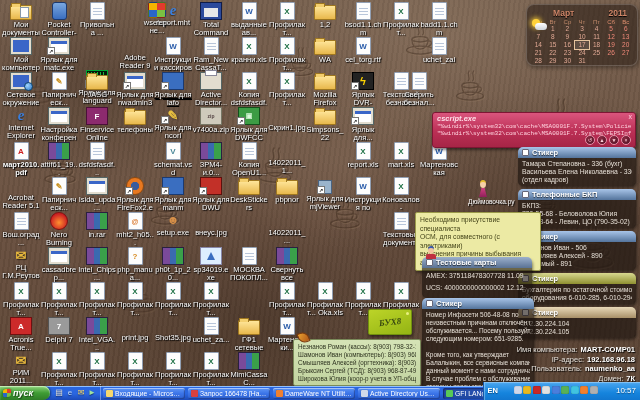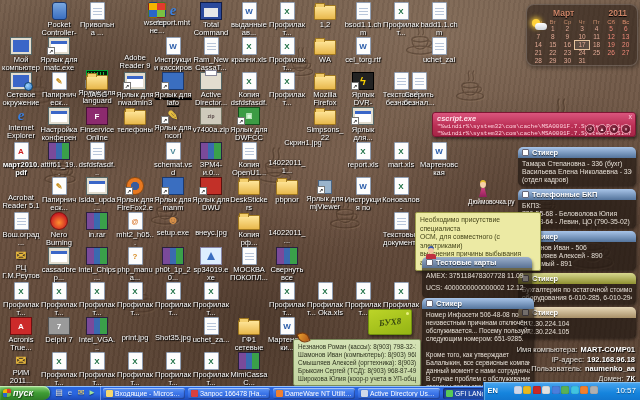--- a/index.html
+++ b/index.html
@@ -62,21 +62,21 @@
   #calendar{position:absolute;left:526px;top:4px;width:112px;height:62px;background:rgba(38,26,18,.55);border:1px solid rgba(255,255,255,.18);border-radius:8px;box-shadow:1px 2px 4px rgba(0,0,0,.35);padding:2px 4px;box-sizing:border-box}
   .cal-head{display:flex;justify-content:space-between;padding:1px 6px 0 22px;font-weight:bold;font-size:8.5px;color:#cf8668;text-shadow:0 1px 1px #000}
   .weather{position:absolute;left:4px;top:14px;width:18px;height:12px}
   .sun{position:absolute;left:1px;top:0;width:8px;height:8px;border-radius:50%;background:#ffd23a;box-shadow:0 0 4px 2px rgba(255,210,60,.7)}
   .cloud{position:absolute;left:4px;top:4px;width:12px;height:7px;border-radius:6px;background:linear-gradient(180deg,#fff,#cfd4da)}
   .cal-wd{display:grid;grid-template-columns:repeat(7,1fr);font-size:6px;color:#bf8868;text-align:center;margin-top:1px}
   .cal-grid{display:grid;grid-template-columns:repeat(7,1fr);font-size:6.5px;line-height:8px;color:#e0a894;text-align:center}
   .cd.we{color:#ee8878}
   .cd.sel{outline:1px solid #e6c49e;background:rgba(255,255,255,.10)}
   
-  #alert{position:absolute;left:432px;top:112px;width:204px;height:25px;border-radius:3px;background:linear-gradient(180deg,#da557d,#bb2f55 55%,#a62546);border:1px solid #7e1634;box-shadow:1px 2px 3px rgba(0,0,0,.5);box-sizing:border-box;padding:1px 4px}
+  #alert{position:absolute;left:432px;top:112px;width:204px;height:36px;border-radius:3px;background:linear-gradient(180deg,#da557d,#bb2f55 55%,#a62546);border:1px solid #7e1634;box-shadow:1px 2px 3px rgba(0,0,0,.5);box-sizing:border-box;padding:1px 4px}
   .al-title{font:italic bold 7.5px "Liberation Sans",sans-serif;color:#ffe0ea}
   .al-lines{font:6px "Liberation Mono",monospace;color:#ffd2de;white-space:nowrap;overflow:hidden}
   .al-close{position:absolute;right:3px;top:0;font-size:7px;color:#ffd2de;cursor:default}
   .al-btns{position:absolute;right:4px;bottom:2px;display:flex;gap:2px}
   .al-btn{width:8px;height:8px;border-radius:50%;background:radial-gradient(circle at 35% 30%,#8a2a42,#4a0f20);border:1px solid #e890a8;color:#ffd8e0;font-size:5px;line-height:8px;text-align:center}
   
   .sticker{width:118px;border-radius:6px;margin-bottom:3px;box-shadow:1px 2px 3px rgba(0,0,0,.45)}
   #rstack{position:absolute;left:518px;top:147px}
   .st-head{display:flex;align-items:center;height:11px;border-radius:5px 5px 0 0;padding:0 4px;font-weight:bold;font-size:7.5px;color:#fff;text-shadow:0 1px 1px rgba(0,0,0,.7)}
   .st-ico{width:5px;height:5px;background:#fff;border:1px solid #667;border-radius:1px;margin-right:3px}
@@ -170,20 +170,24 @@
           <use href="#cup" transform="translate(545,205) scale(0.8)"></use>
         <use href="#cup" transform="translate(300,64) scale(0.85)"></use>
           <use href="#cup" transform="translate(420,42) scale(0.9)"></use>
         <use href="#cup" transform="translate(140,300) scale(0.9)"></use>
           <use href="#cup" transform="translate(38,92) scale(0.8)"></use>
       </g>
     </svg>
   </div>
 
   <div id="icons">
+      <div class="dico" style="left: 2px; top: 2px;">
+        <span class="g t-mydocs"></span>
+        <span class="lbl">Мои документы</span>
+      </div>
       <div class="dico" style="left: 40px; top: 2px;">
         <span class="g t-device"></span>
         <span class="lbl">Pocket Controller-P...</span>
       </div>
       <div class="dico" style="left: 78px; top: 2px;">
         <span class="g t-doc"></span>
         <span class="lbl">Привольна ...</span>
       </div>
       <div class="dico" style="left: 118px; top: 2px; margin-left: 20px;">
         <span class="g t-windows"></span>
@@ -348,21 +352,21 @@
       <div class="dico" style="left: 192px; top: 107px;">
         <span class="g t-archive"></span>
         <span class="lbl">v7400a.zip</span>
       </div>
       <div class="dico" style="left: 230px; top: 107px;">
         <span class="g t-greenscr">
           <i class="arr">↗</i>
         </span>
         <span class="lbl">Ярлык для DWFCC</span>
       </div>
-      <div class="dico" style="left: 268px; top: 122px; margin-left: 16px;">
+      <div class="dico" style="left: 268px; top: 107px;">
         <span class="g t-image"></span>
         <span class="lbl">Скрин1.jpg</span>
       </div>
       <div class="dico" style="left: 306px; top: 107px;">
         <span class="g t-folder"></span>
         <span class="lbl">Simpsons_22</span>
       </div>
       <div class="dico" style="left: 344px; top: 107px;">
         <span class="g t-window">
           <i class="arr">↗</i>
@@ -477,24 +481,20 @@
         <span class="g t-mht"></span>
         <span class="lbl">mht2_h05...</span>
       </div>
       <div class="dico" style="left: 154px; top: 212px;">
         <span class="g t-person"></span>
         <span class="lbl">setup.exe</span>
       </div>
       <div class="dico" style="left: 192px; top: 212px;">
         <span class="g t-image"></span>
         <span class="lbl">внеус.jpg</span>
-      </div>
-      <div class="dico" style="left: 230px; top: 212px;">
-        <span class="g t-folder"></span>
-        <span class="lbl">Копия рф...</span>
       </div>
       <div class="dico" style="left: 268px; top: 212px;">
         <span class="g t-image"></span>
         <span class="lbl">14022011_...</span>
       </div>
       <div class="dico" style="left: 382px; top: 212px;">
         <span class="g t-txt"></span>
         <span class="lbl">Текстовый документ.txt</span>
       </div>
       <div class="dico" style="left: 2px; top: 247px;">

